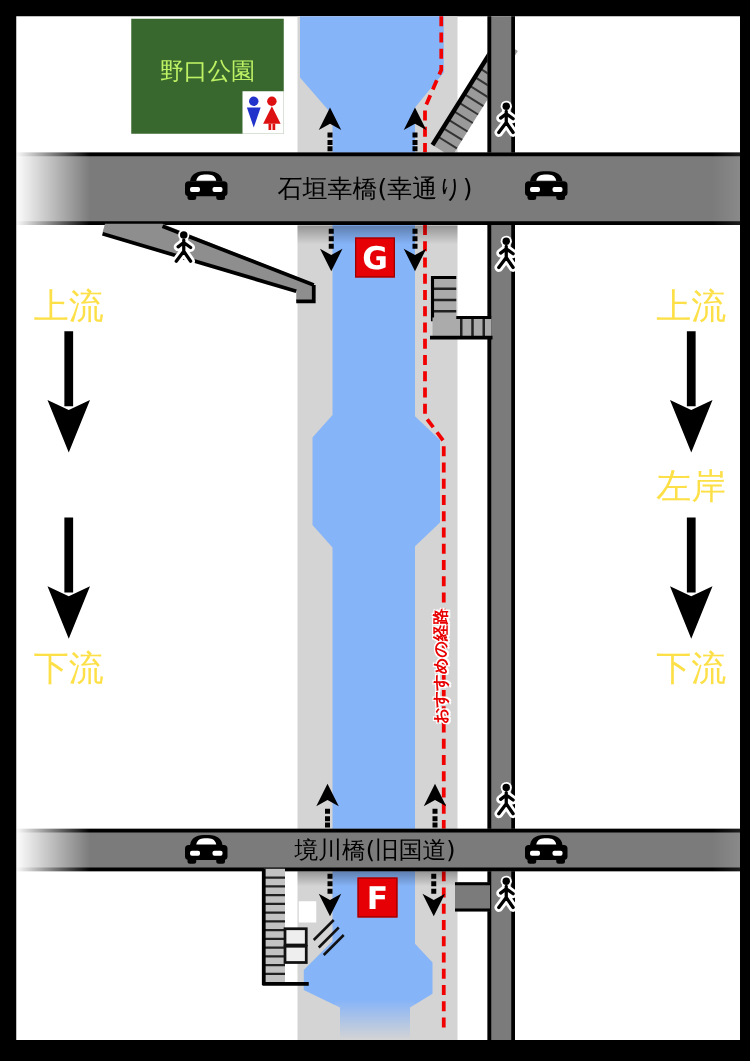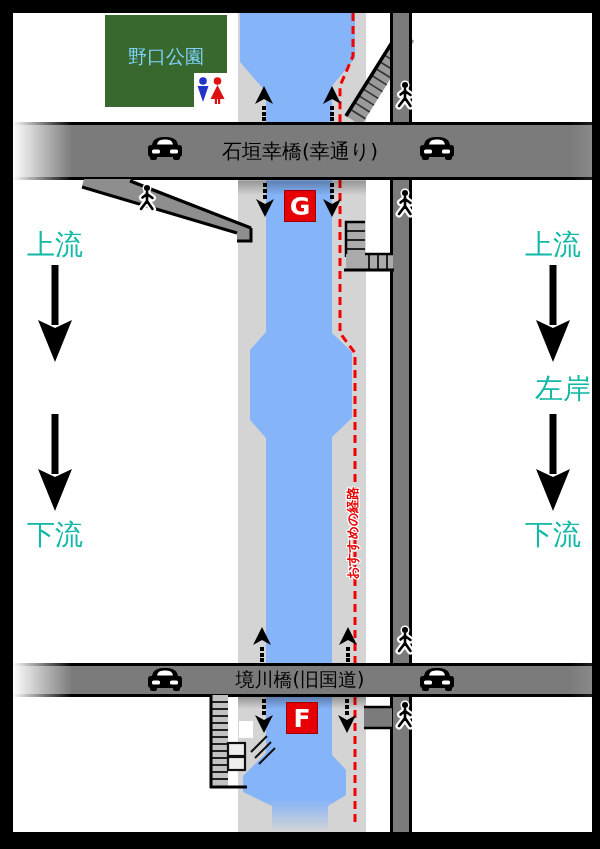--- a/index.html
+++ b/index.html
@@ -1,24 +1,24 @@
 <!DOCTYPE html>
 <html><head>
 <meta charset="utf-8">
 <style>
   html,body{margin:0;padding:0;background:#000;}
   #canvas{position:relative;width:600px;height:849px;background:#000;overflow:hidden;
           font-family:"DejaVu Sans",sans-serif;}
   #content{position:absolute;left:13px;top:13px;width:579px;height:819px;background:#fff;}
   svg{position:absolute;left:0;top:0;}
   .abs{position:absolute;transform:translate(-50%,-50%);white-space:nowrap;}
-  .park-label{font-size:19px;color:#7dd3fc;font-weight:500;}
+  .park-label{font-size:19px;color:#bef264;font-weight:500;}
   .road-label{font-size:20px;color:#000;}
   .road-label.small{font-size:19px;}
-  .guide-label{font-size:28px;color:#14b8a6;}
+  .guide-label{font-size:28px;color:#fde047;}
   .marker{position:absolute;width:32px;height:32px;background:#e60005;border:1px solid #990000;
           color:#fff;font-weight:bold;font-size:25px;line-height:31px;text-align:center;
           box-sizing:border-box;}
   .route-label{font-size:13px;font-weight:bold;color:#e80000;
      transform:translate(-50%,-50%) rotate(-90deg);
      text-shadow:-1px -1px 0 #fff,1px -1px 0 #fff,-1px 1px 0 #fff,1px 1px 0 #fff,0 0 2px #fff;}
 </style>
 </head>
 <body>
 
@@ -205,17 +205,17 @@
   <div class="abs road-label small" style="left:300px;top:680px;">境川橋(旧国道)</div>
   <div class="abs road-label" style="left:300px;top:151px;">石垣幸橋(幸通り)</div>
 
   <div class="marker" style="left:284px;top:190px;">G</div>
   <div class="marker" style="left:286px;top:702px;">F</div>
 
   <div class="abs guide-label" style="left:55px;top:245px;">上流</div>
   <div class="abs guide-label" style="left:55px;top:535px;">下流</div>
 
   <div class="abs guide-label" style="left:553px;top:245px;">上流</div>
-  <div class="abs guide-label" style="left:553px;top:389px;margin-left:10px;">左岸</div>
+  <div class="abs guide-label" style="left:553px;top:389px;">左岸</div>
   <div class="abs guide-label" style="left:553px;top:535px;">下流</div>
 
   <div class="abs route-label" style="left:353px;top:533px;">おすすめの経路</div>
 </div>
 
 </body></html>

